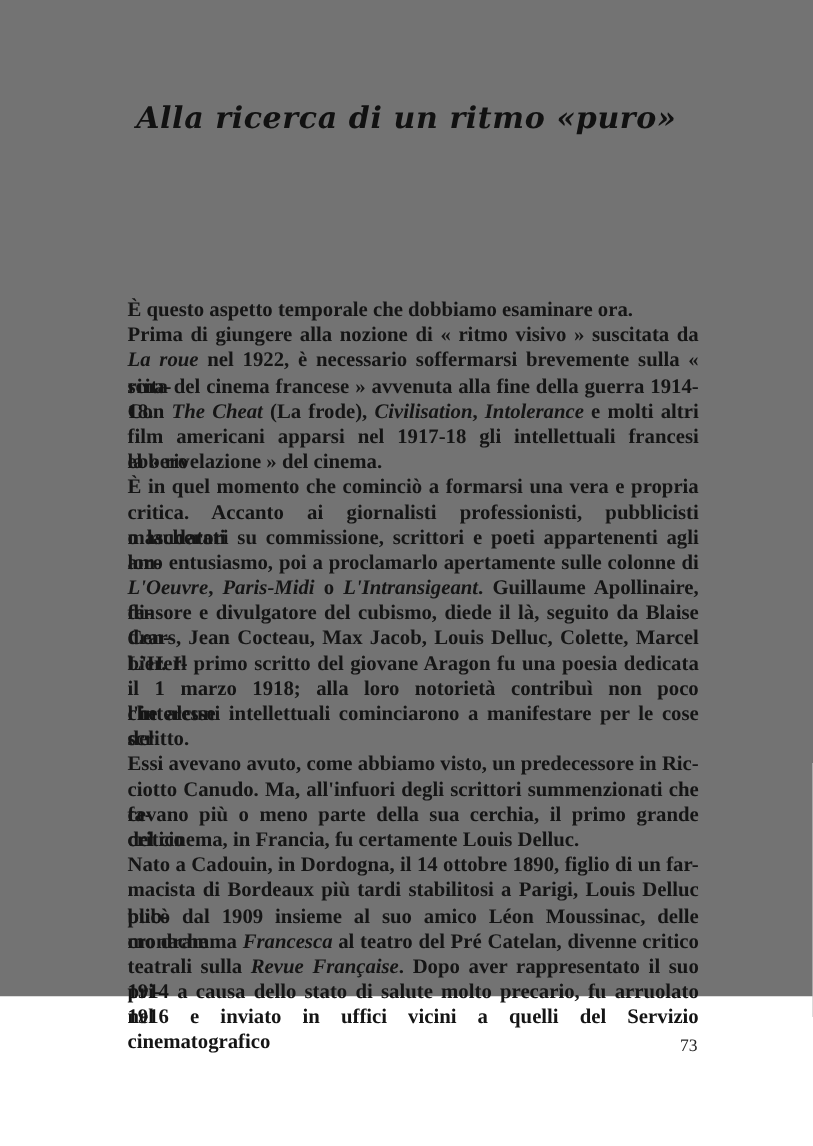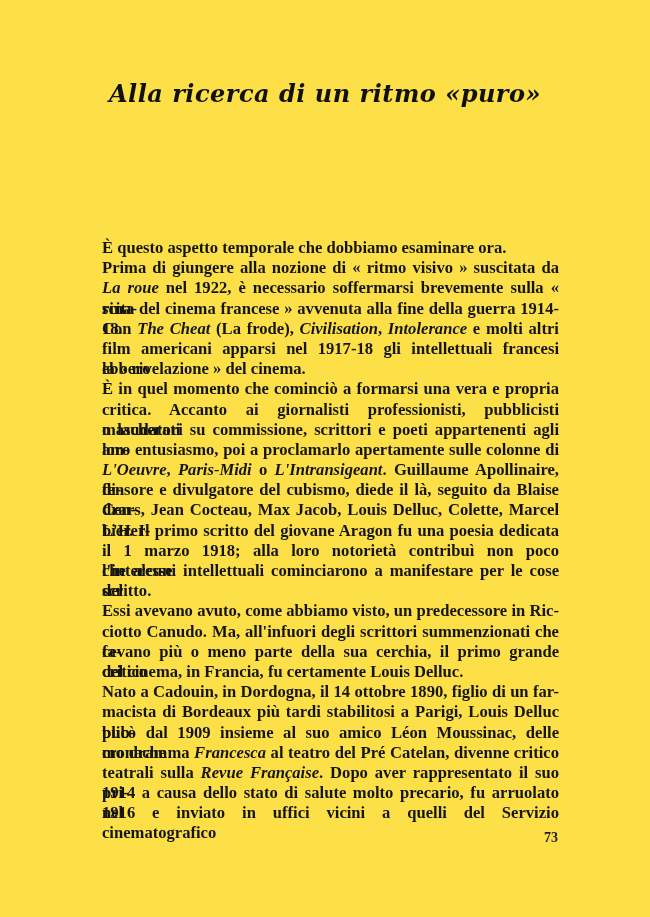--- a/index.html
+++ b/index.html
@@ -1,33 +1,33 @@
 <!DOCTYPE html>
 <html><head>
 <meta charset="utf-8">
 <style>
   html, body { margin:0; padding:0; background:#ffffff; }
   body { width:650px; height:917px; position:relative; overflow:hidden; }
-  .page { position:absolute; left:0; top:0; width:650px; height:917px; background:#fde047; }
+  .page { position:absolute; left:0; top:0; width:650px; height:797px; background:#737373; }
   .title {
     position:absolute; left:0; width:650px; top:79px; text-align:center;
     font-family:"DejaVu Serif", serif; font-style:italic; font-weight:bold;
     font-size:24px; color:#111; letter-spacing:0.5px;
   }
   .body {
     position:absolute; left:102px; top:238px; width:457px;
     font-family:"Liberation Serif", serif; font-size:16.6px; line-height:20.2px;
     color:#151515; font-weight:bold;
   }
   .line { display:block; text-align:justify; text-align-last:justify; white-space:nowrap; height:20.2px; }
   .line.last { text-align-last:left; }
   em { font-style:italic; }
   .pagenum {
     position:absolute; left:540px; top:830px; width:18px; text-align:right;
-    font-family:"Liberation Serif", serif; font-size:14px; font-weight:bold; color:#222;
+    font-family:"Liberation Serif", serif; font-size:14px; font-weight:normal; color:#222;
   }
 </style>
 </head>
 <body>
 
 <div class="page">
   <h1 class="title" style="margin:0;">Alla ricerca di un ritmo «puro»</h1>
   <div class="body" id="body">
       <span class="line last" style="white-space: normal;"><span>È questo aspetto temporale che dobbiamo esaminare ora.</span></span>
       <span class="line" style="white-space: normal;"><span>Prima di giungere alla nozione di « ritmo visivo » suscitata da</span></span>

